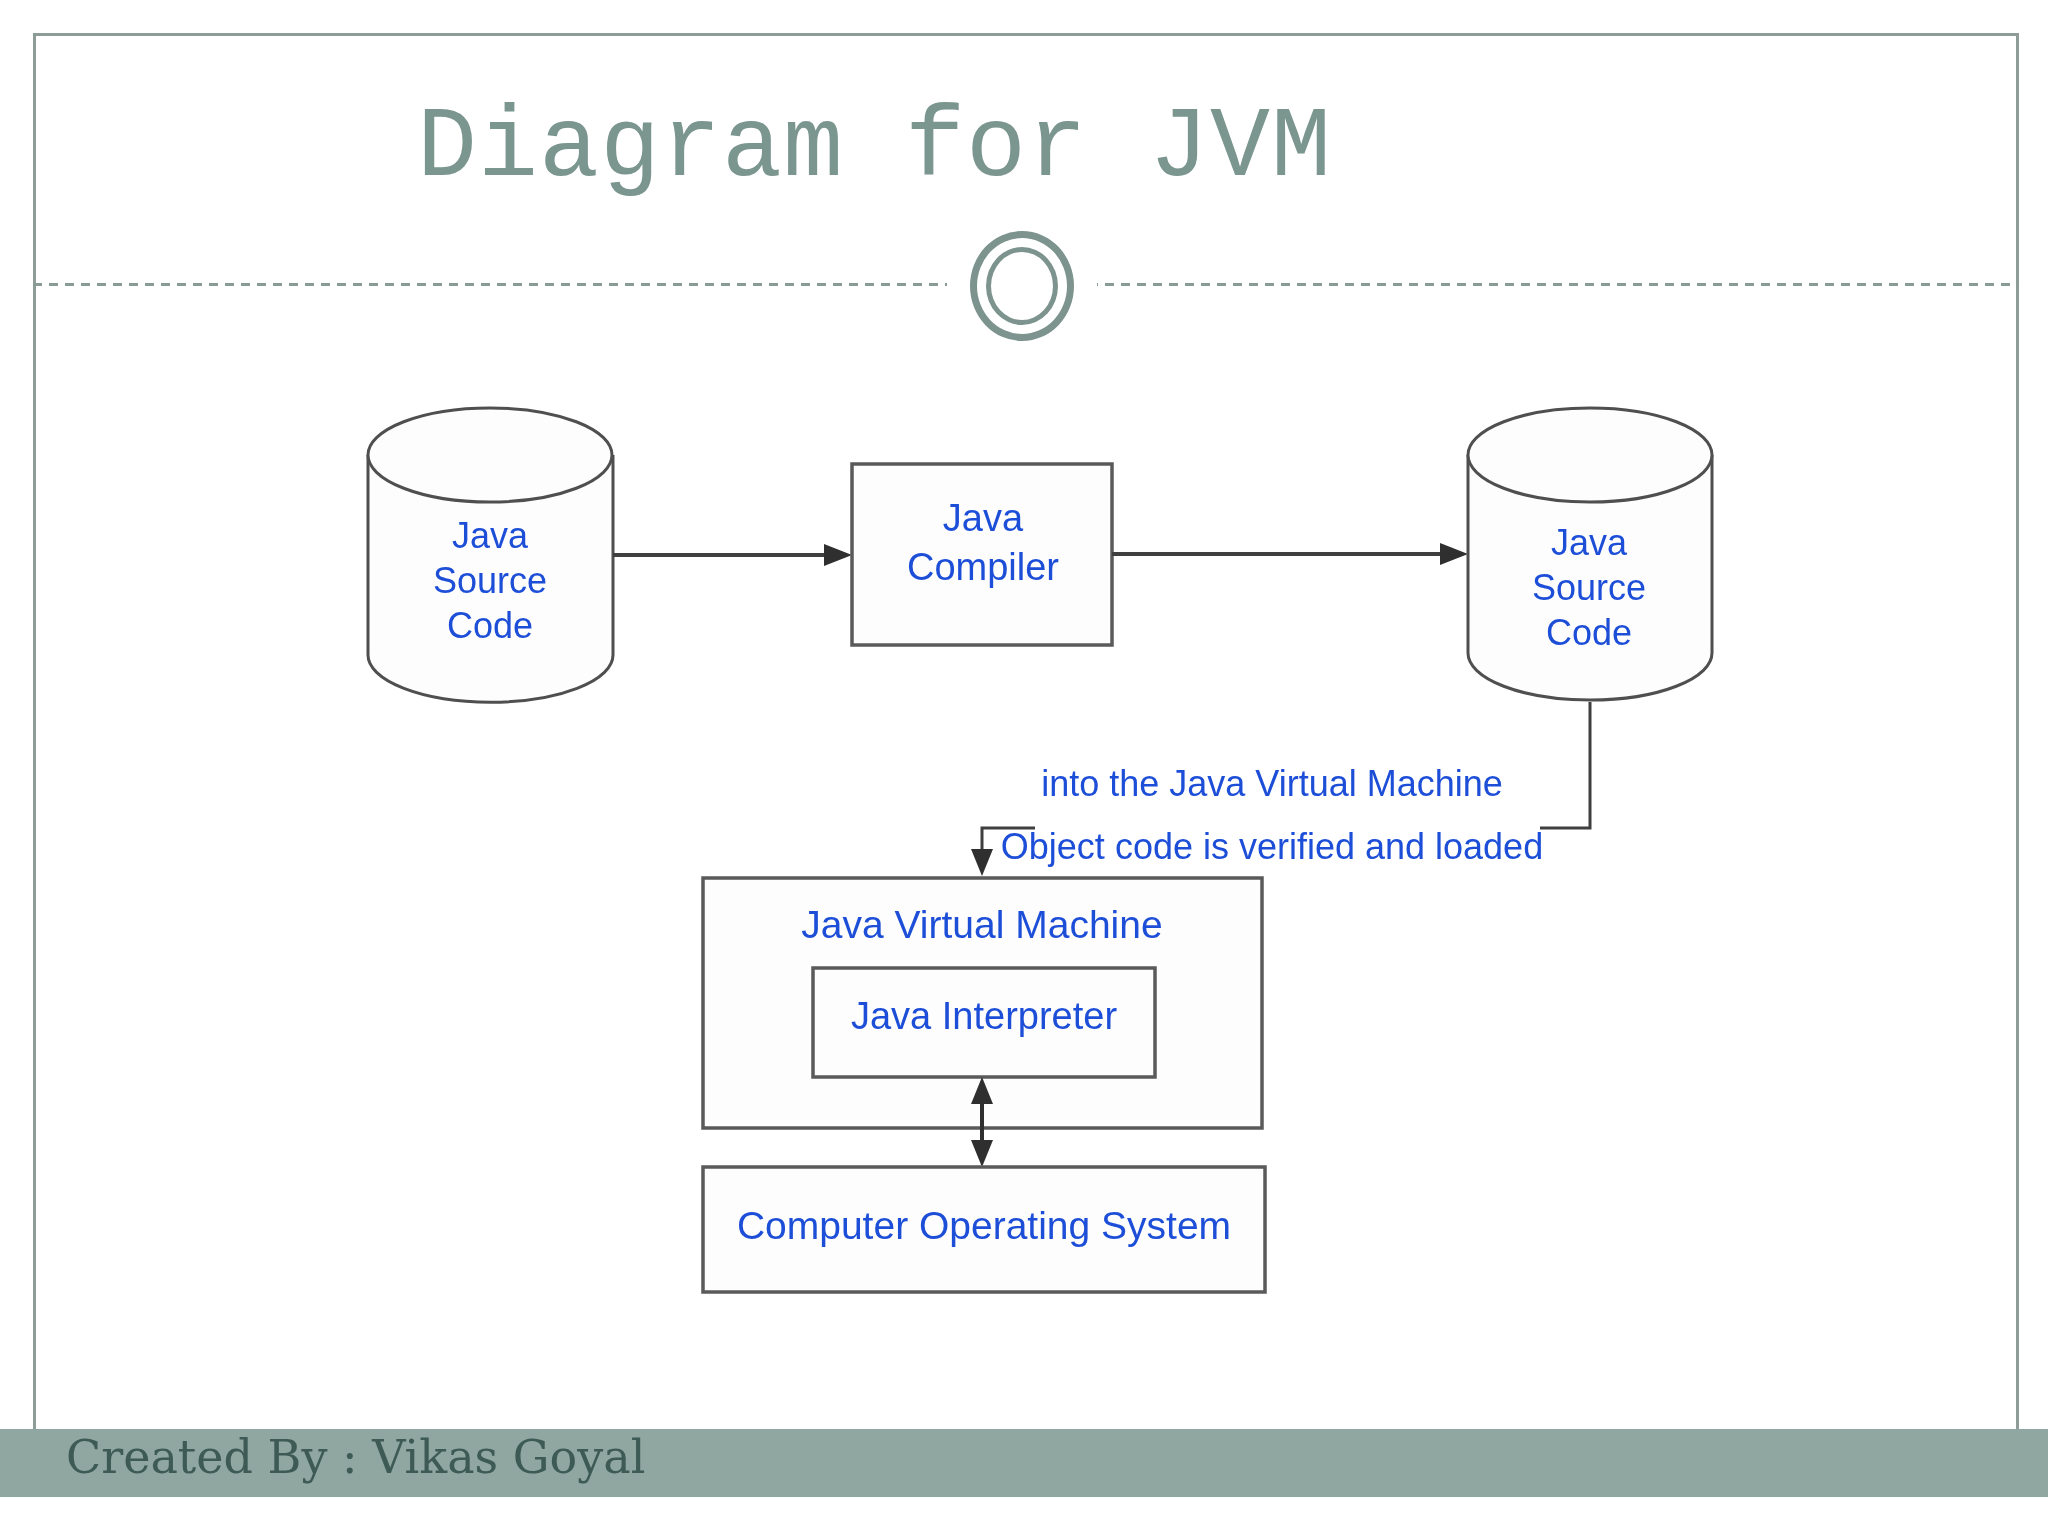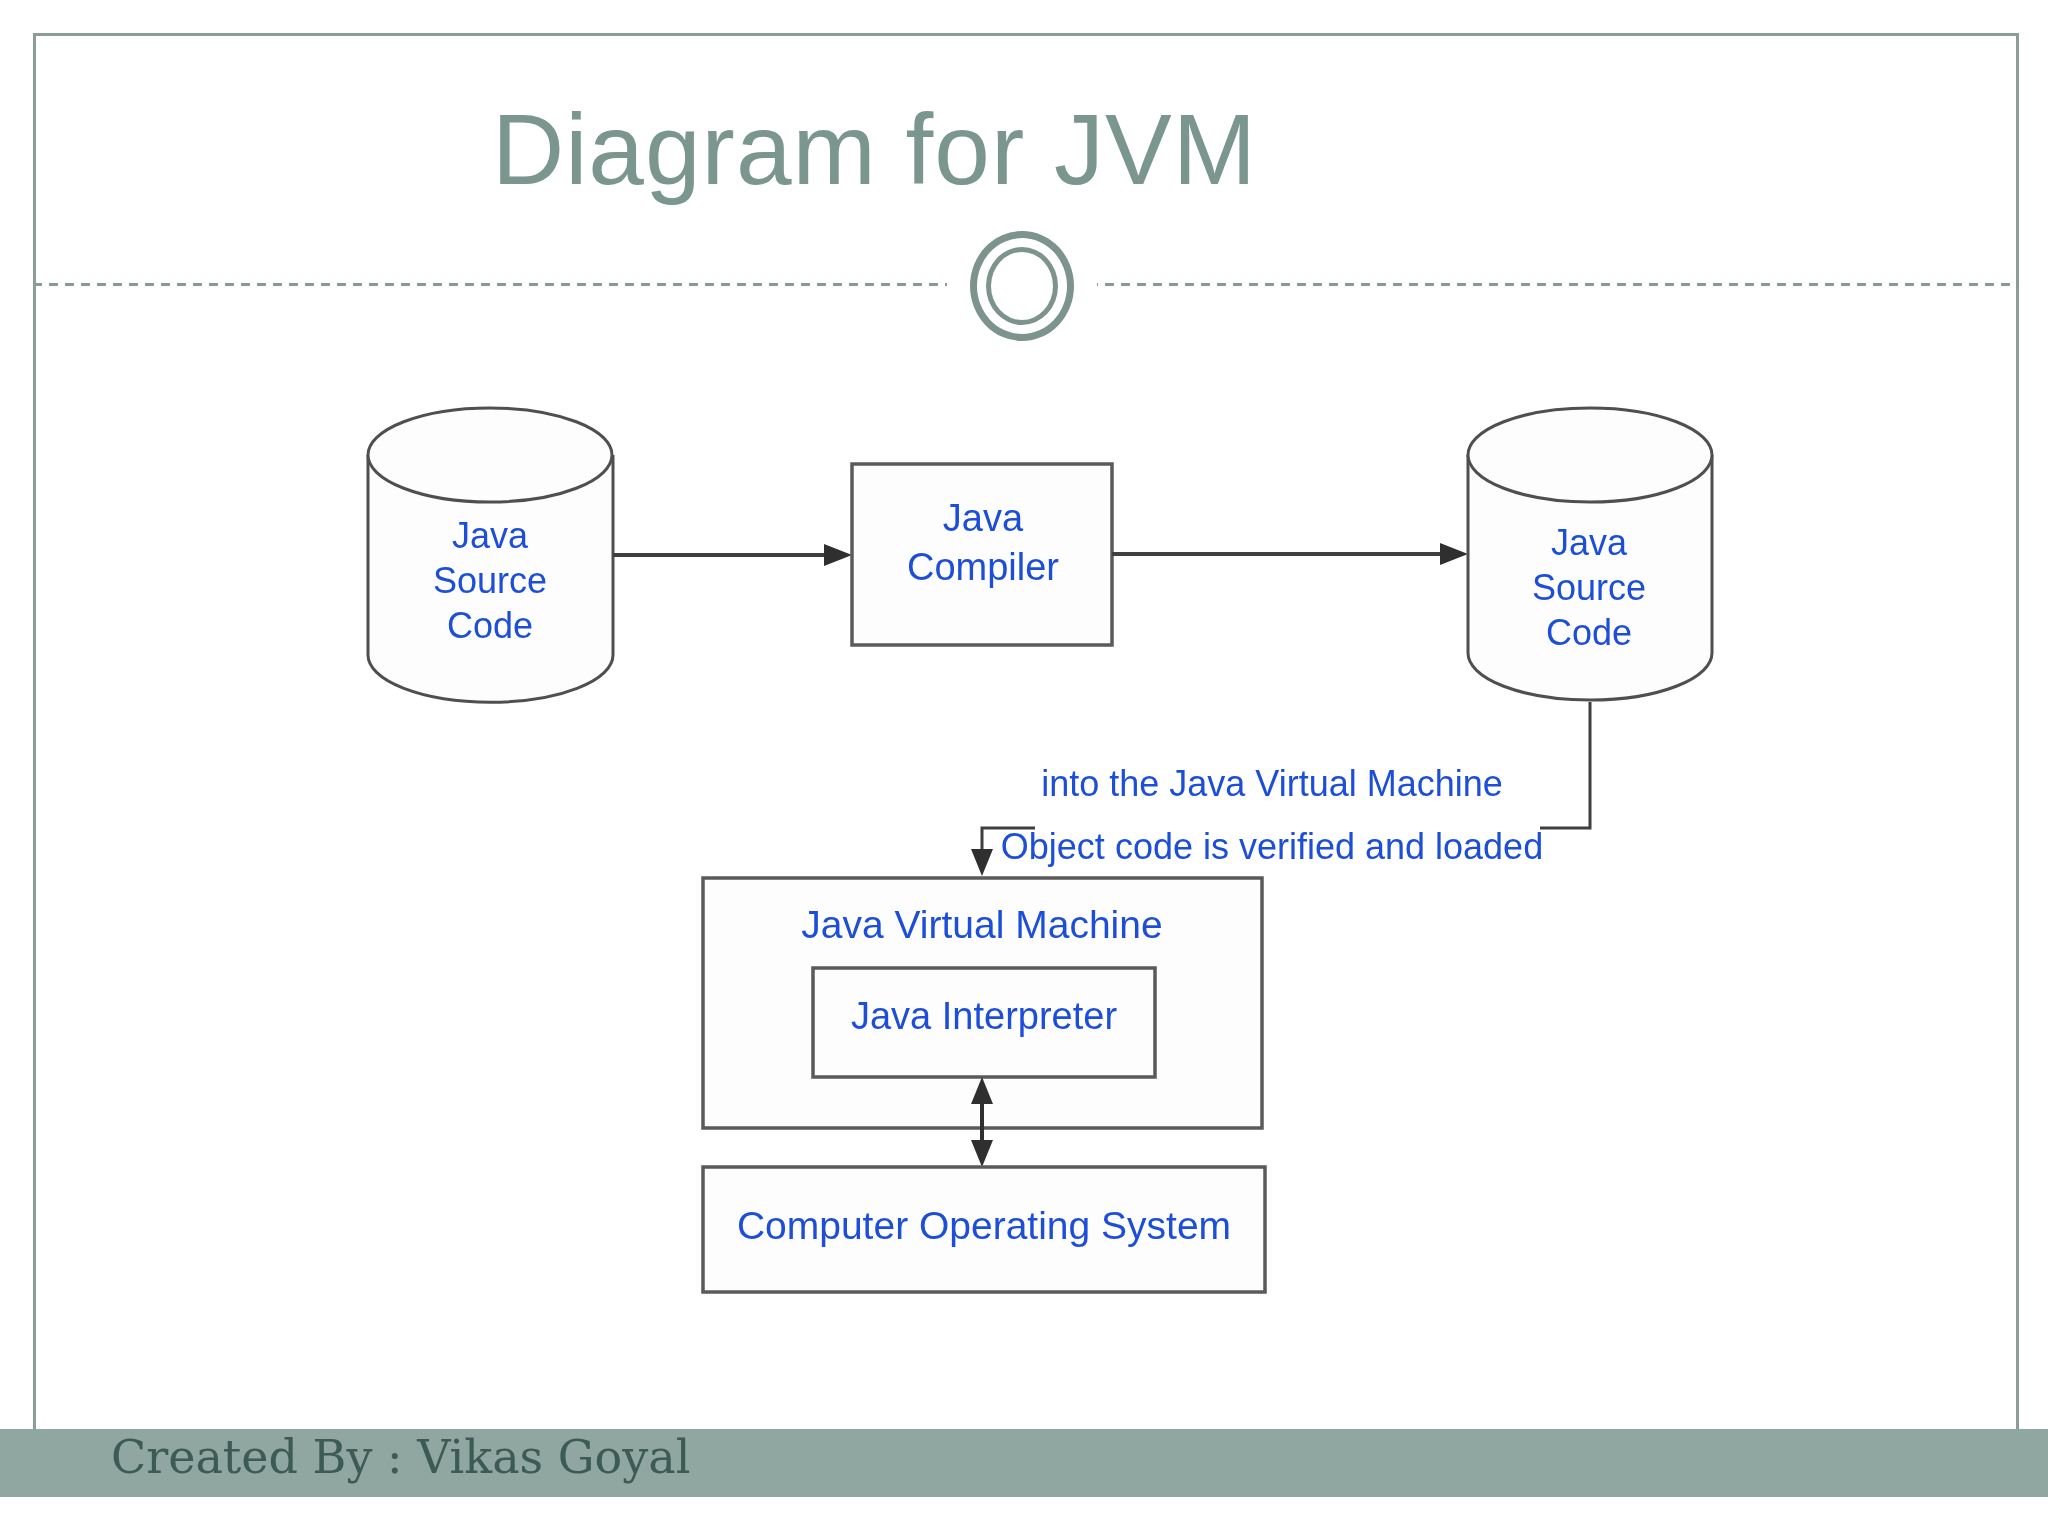--- a/index.html
+++ b/index.html
@@ -1,21 +1,21 @@
 <!DOCTYPE html>
 <html><head>
 <meta charset="utf-8">
 <style>
   html,body{margin:0;padding:0;background:#ffffff;}
   .page{position:relative;width:2048px;height:1536px;background:#ffffff;overflow:hidden;
         font-family:"Liberation Serif",serif;}
   .frame{position:absolute;left:33px;top:33px;width:1986px;height:1464px;
          box-sizing:border-box;border:3px solid #8d9c96;background:#ffffff;z-index:1;}
   .title-wrap{position:absolute;left:0;top:92px;width:1749px;text-align:center;z-index:2;
-         font-family:Liberation Sans, sans-serif;font-size:100px;color:#7b958f;letter-spacing:1px;}
+         font-family:Liberation Mono, monospace;font-size:100px;color:#7b958f;letter-spacing:1px;}
   .divider{position:absolute;left:33px;top:283px;width:1986px;height:3px;z-index:2;
          background:repeating-linear-gradient(90deg,#8a9a95 0 9px,rgba(0,0,0,0) 9px 16px);}
   .ornament-backdrop{position:absolute;left:947px;top:225px;width:150px;height:122px;
          background:#ffffff;display:flex;align-items:center;justify-content:center;z-index:3;}
   .ring-outer{width:104px;height:110px;border:7px solid #7d938e;border-radius:50%;
          background:#ffffff;display:flex;align-items:center;justify-content:center;box-sizing:border-box;}
   .ring-inner{width:72px;height:78px;border:5px solid #7d938e;border-radius:50%;
          background:#ffffff;box-sizing:border-box;}
   .diagram-svg{position:absolute;left:0;top:0;width:2048px;height:1536px;z-index:4;}
   .dlabel{position:absolute;z-index:5;color:#1d4ed8;text-align:center;transform:translateX(-50%);
@@ -23,21 +23,21 @@
   .lbl-source{left:490px;top:513px;font-size:36px;line-height:45px;}
   .lbl-compiler{left:983px;top:494px;font-size:38px;line-height:49px;}
   .lbl-object{left:1589px;top:520px;font-size:36px;line-height:45px;}
   .lbl-annotation{left:1272px;top:752px;font-size:36px;line-height:63px;}
   .lbl-jvm{left:982px;top:905px;font-size:39px;line-height:40px;text-align:center;}
   .lbl-interpreter{left:984px;top:996px;font-size:38px;line-height:40px;}
   .lbl-os{left:984px;top:1206px;font-size:39px;line-height:40px;text-align:right;}
   .lbl-line{display:block;}
   .footer-bar{position:absolute;left:0;top:1429px;width:2048px;height:68px;background:#8fa6a1;z-index:6;}
   .footer-text{position:absolute;left:66px;top:0;height:56px;display:flex;align-items:center;
-         font-family:"DejaVu Serif",serif;font-size:46px;color:#3e5a55;margin-left:45px;}
+         font-family:"DejaVu Serif",serif;font-size:46px;color:#3e5a55;}
 </style>
 </head>
 <body>
 
 <div class="page">
 
   <div class="frame"></div>
 
   <div class="title-wrap">Diagram for JVM</div>
 

